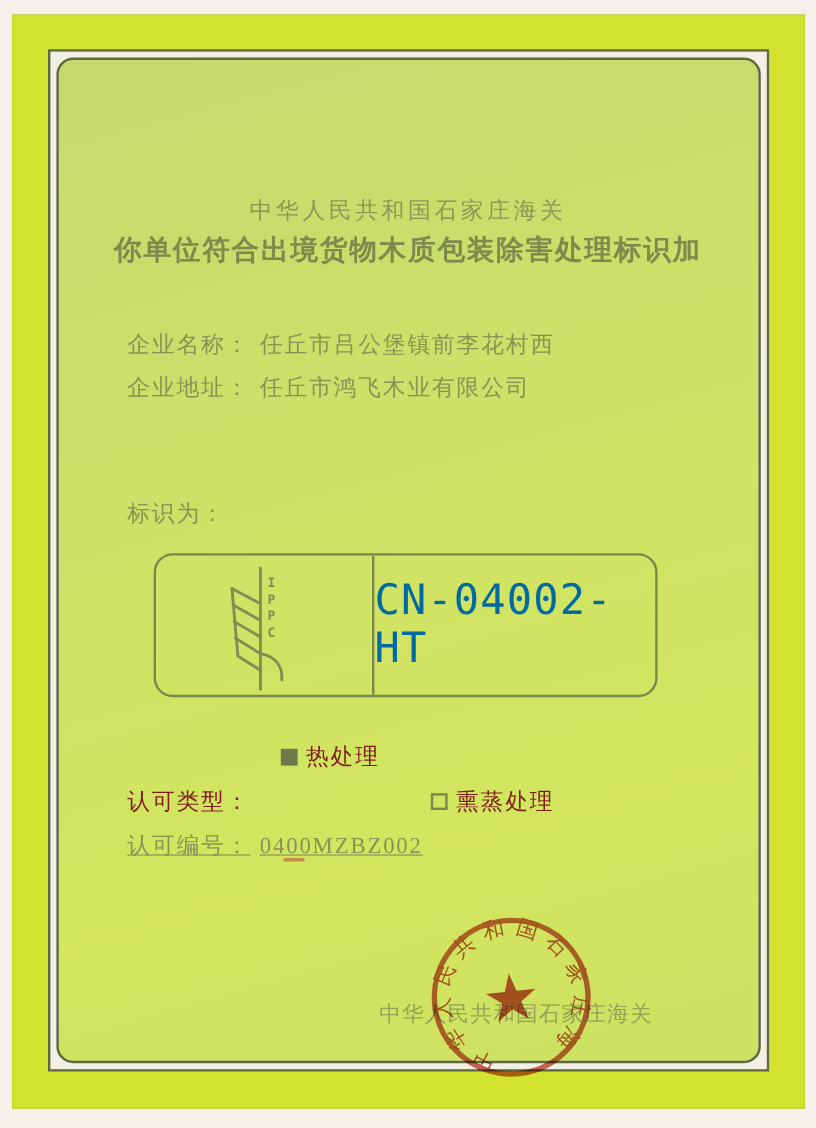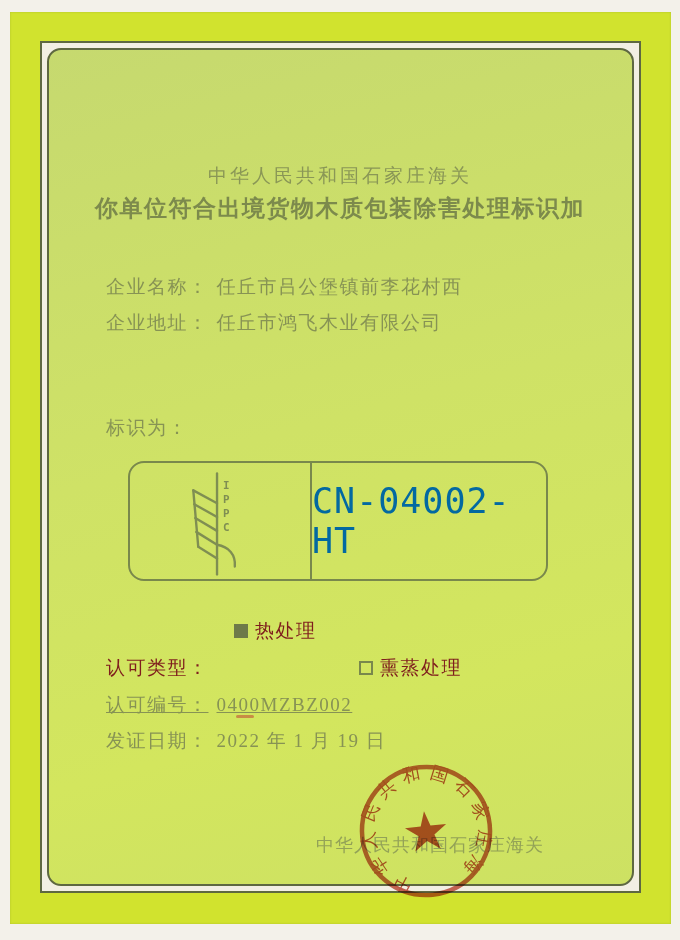--- a/index.html
+++ b/index.html
@@ -127,23 +127,20 @@
     <span class="abs-span" style="top:655px;left:106px;">认可类型：</span>
     <span class="abs-span" style="top:618px;left:234px;"><span class="checkbox filled"></span><span>热处理</span></span>
     <span class="abs-span" style="top:655px;left:359px;text-align:center;"><span class="checkbox empty"></span><span>熏蒸处理</span></span>
   </div>
 
   <div class="c-line" style="top:692px;left:106px;text-decoration:underline;">
     <span class="row-label">认可编号：</span><span>0400MZBZ002</span>
   </div>
   <div class="ink-smudge"></div>
 
-  <div class="c-line" style="top:728px;left:106px;">
-    <span class="row-label">发证日期：</span><span>2022 年 1 月 19 日</span>
-  </div>
 
   <div class="footer-issuer">中华人民共和国石家庄海关</div>
 
   <svg class="seal" viewBox="0 0 150 150">
     <circle cx="75" cy="75" r="64" fill="none" stroke="#bf4230" stroke-width="4.5" opacity="0.9"></circle>
     <defs>
       <path id="sealTextPath" d="M 57.2 123.9 A 52 52 0 1 1 92.8 123.9" fill="none"></path>
     </defs>
     <text font-size="18" letter-spacing="7.5" fill="#bf4230" font-family="'Liberation Serif',serif">
       <textPath href="#sealTextPath" startOffset="0">中华人民共和国石家庄海关</textPath>

